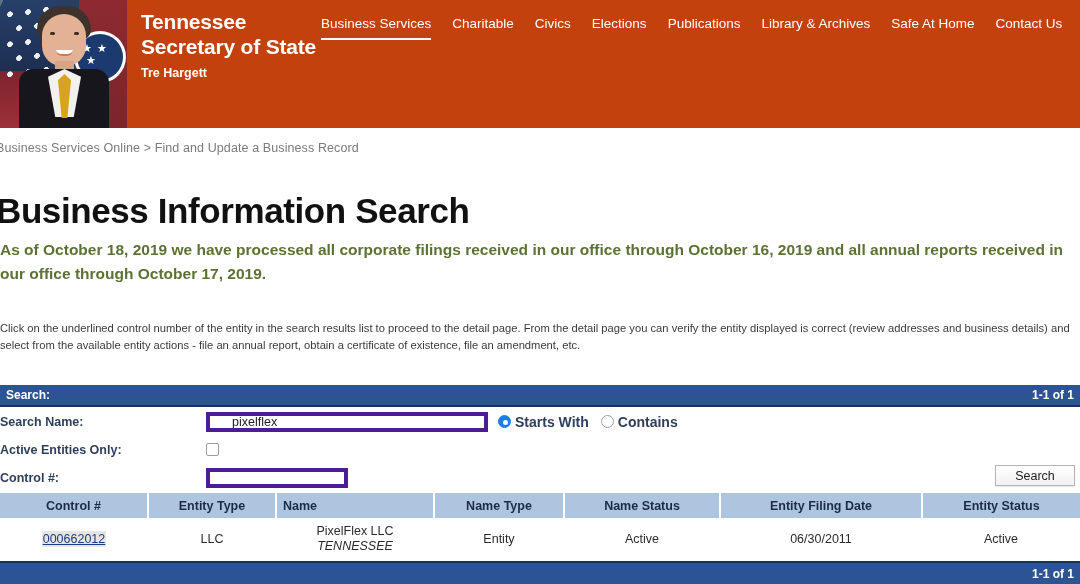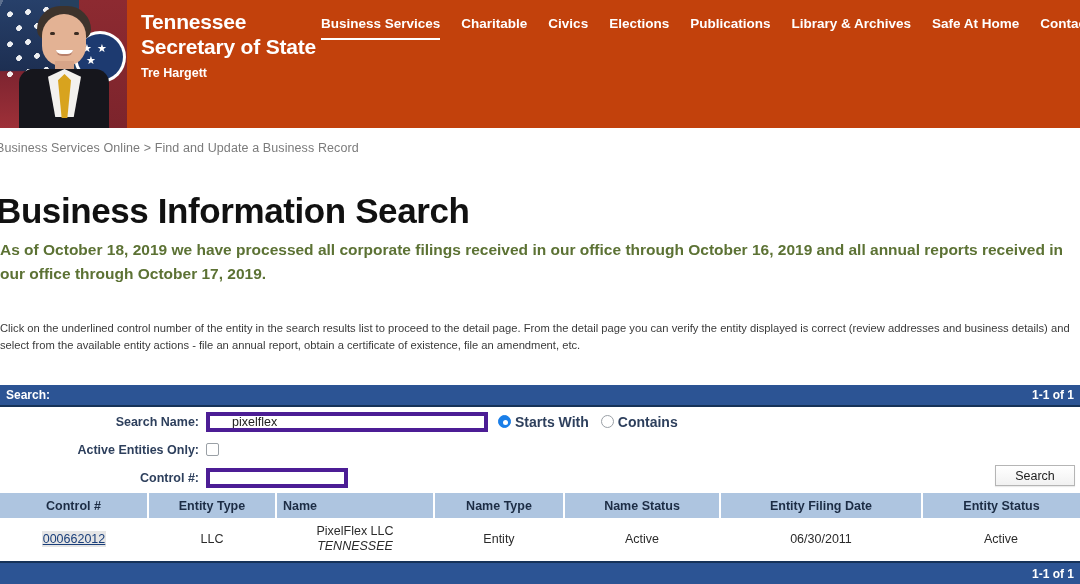--- a/index.html
+++ b/index.html
@@ -117,21 +117,21 @@
     flex: 1 1 auto;
     display: flex;
     align-items: flex-start;
     padding-top: 16px;
     gap: 21px;
     padding-left: 4px;
   }
   .nav-item {
     color: #ffffff;
     font-size: 13.5px;
-    font-weight: bold;
+    font-weight: normal;
     white-space: nowrap;
     padding-bottom: 6px;
     cursor: pointer;
     line-height: 16px;
   }
   .nav-item.active { border-bottom: 2px solid #ffffff; }
 
   
   .breadcrumb {
     position: absolute; left: -4px; top: 141px;
@@ -160,21 +160,21 @@
     color: #ffffff; font-size: 12px; font-weight: bold;
     display: flex; align-items: center; justify-content: space-between;
     padding: 0 6px;
   }
   .bar.top { top: 385px; border-bottom: 2px solid #163258; }
   .bar.bottom { top: 561px; height: 23px; border-top: 2px solid #163258; }
 
   .form-area { position: absolute; left: 0; top: 410px; width: 1080px; height: 80px; }
   .form-row { display: flex; align-items: center; height: 23px; margin-bottom: 5px; }
   .form-label {
-    width: 206px; text-align: right; padding-right: 7px;
+    width: 206px; text-align: left; padding-right: 7px;
     font-size: 12.5px; font-weight: bold; color: #2d3f5c;
   }
   .txt-input {
     height: 20px; border: 4px solid #4c1d95; background: #fff;
     font-family: "Liberation Sans", sans-serif; font-size: 12.5px;
     padding: 0 22px; color: #222; outline: none;
   }
   .txt-input.name { width: 282px; }
   .txt-input.control { width: 142px; }
   .radio-group { display: flex; align-items: center; gap: 4px; margin-left: 10px; }

